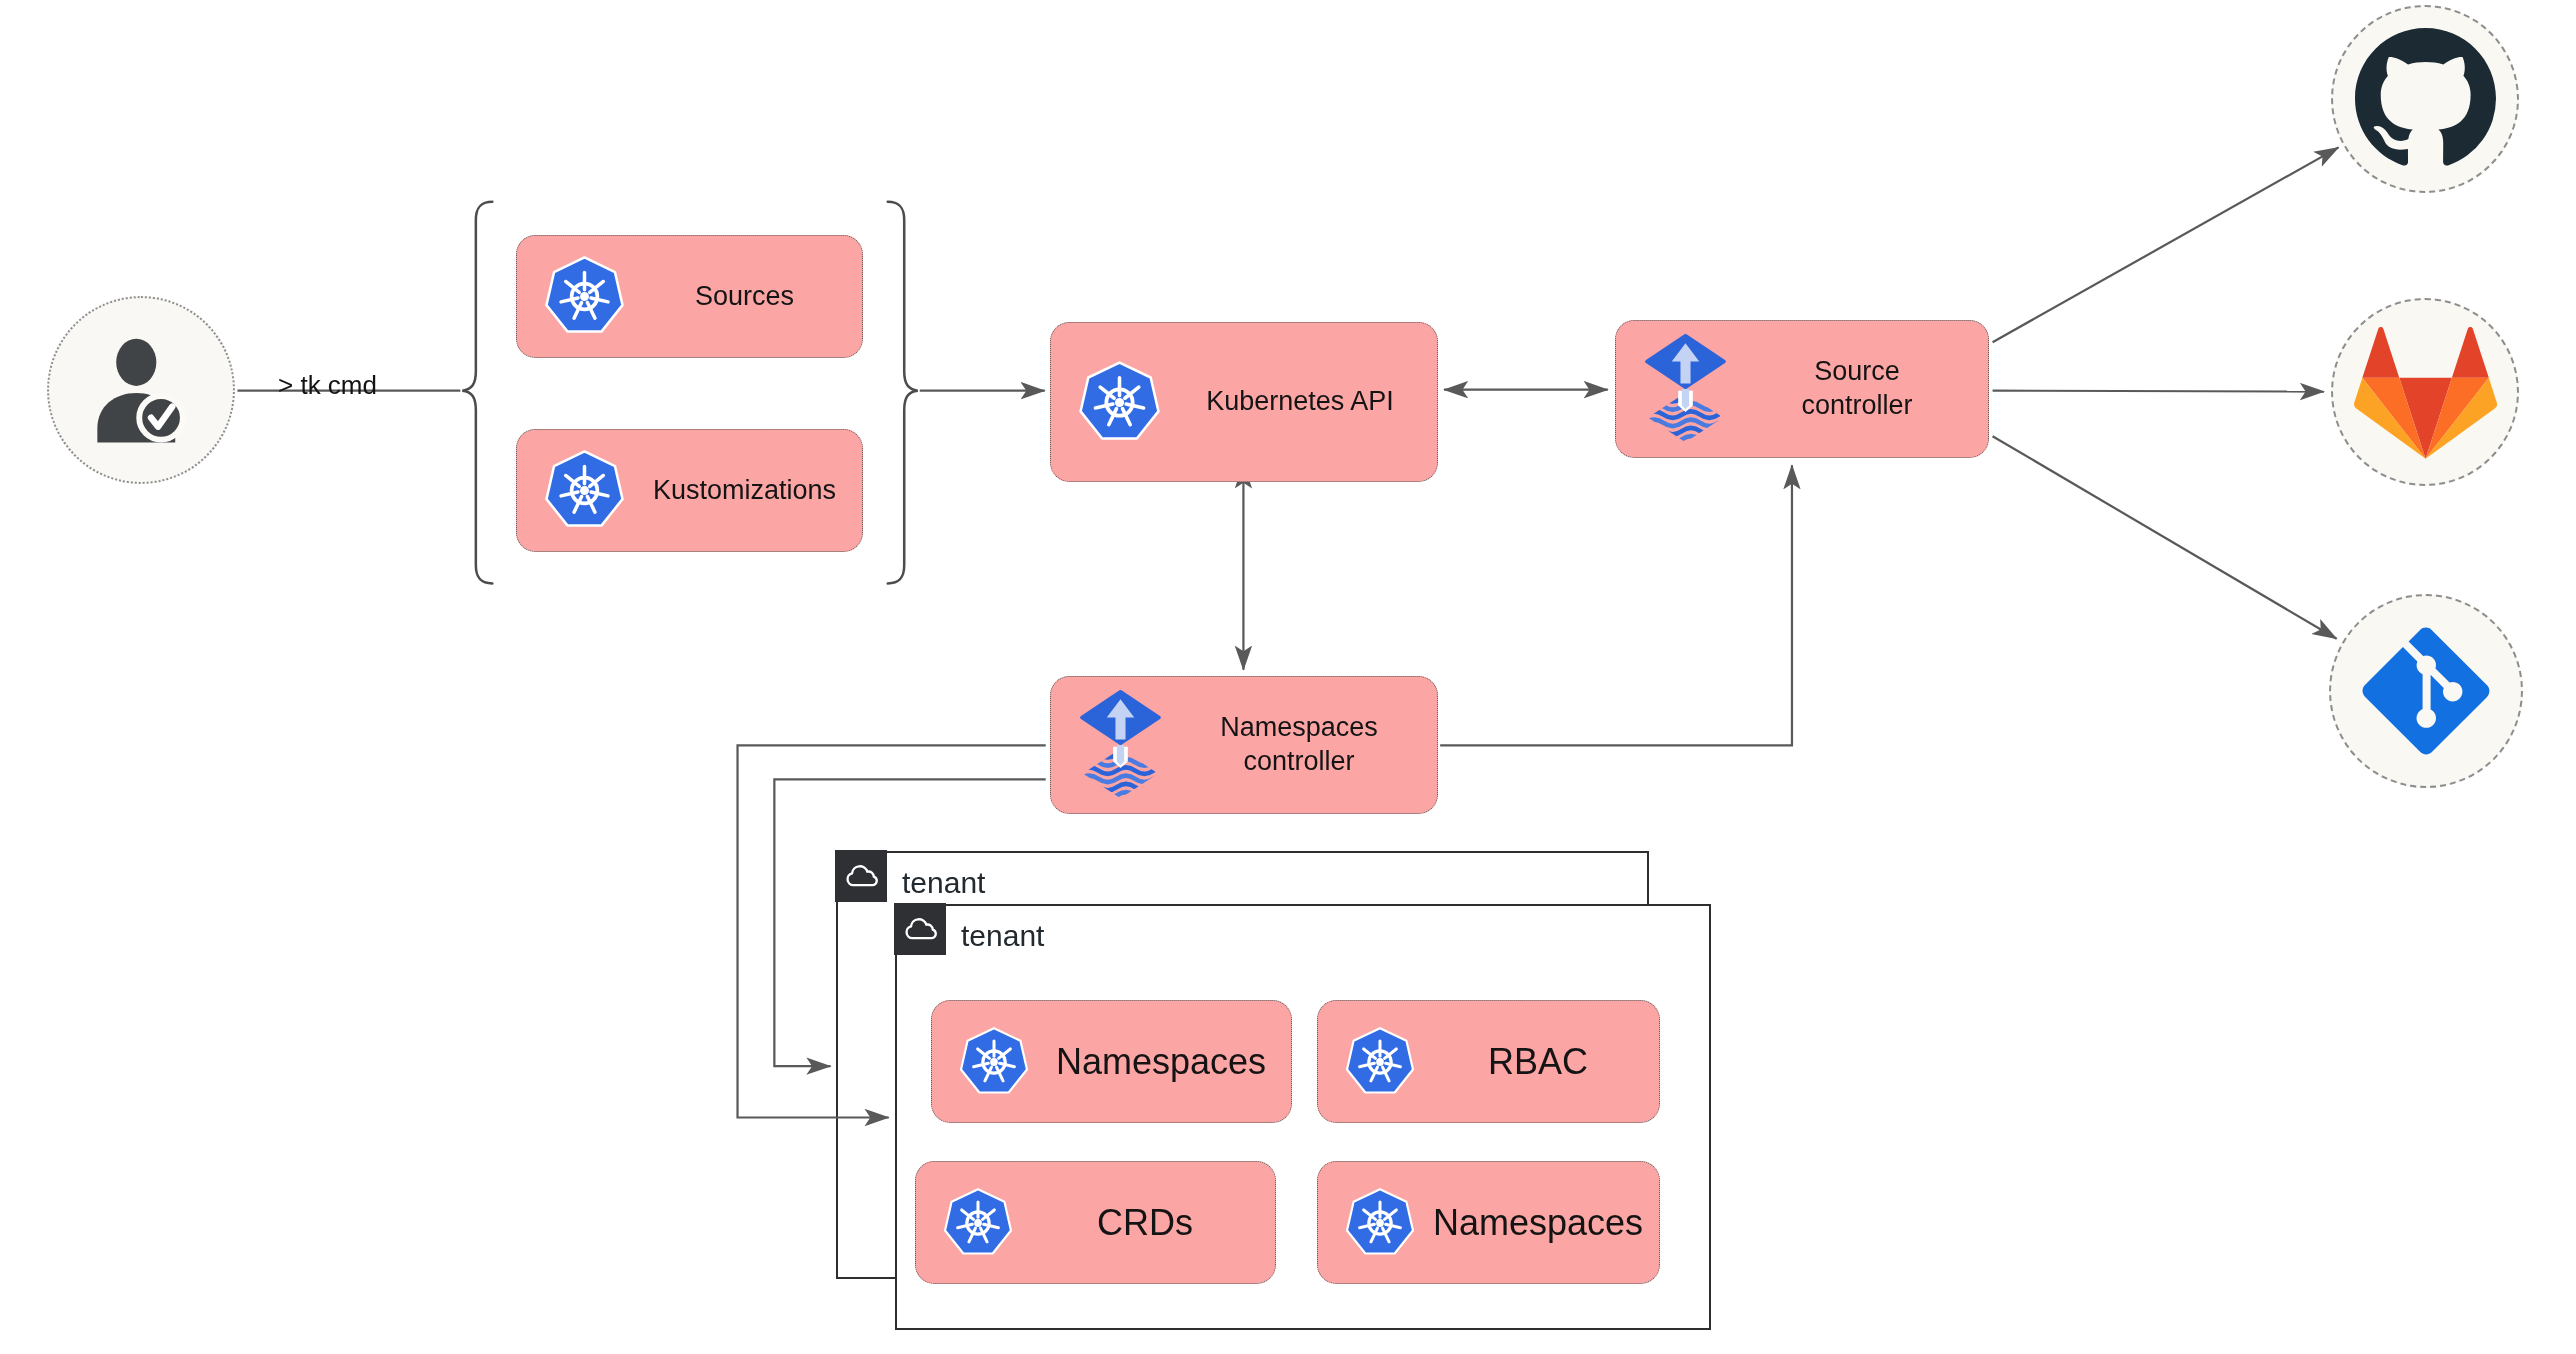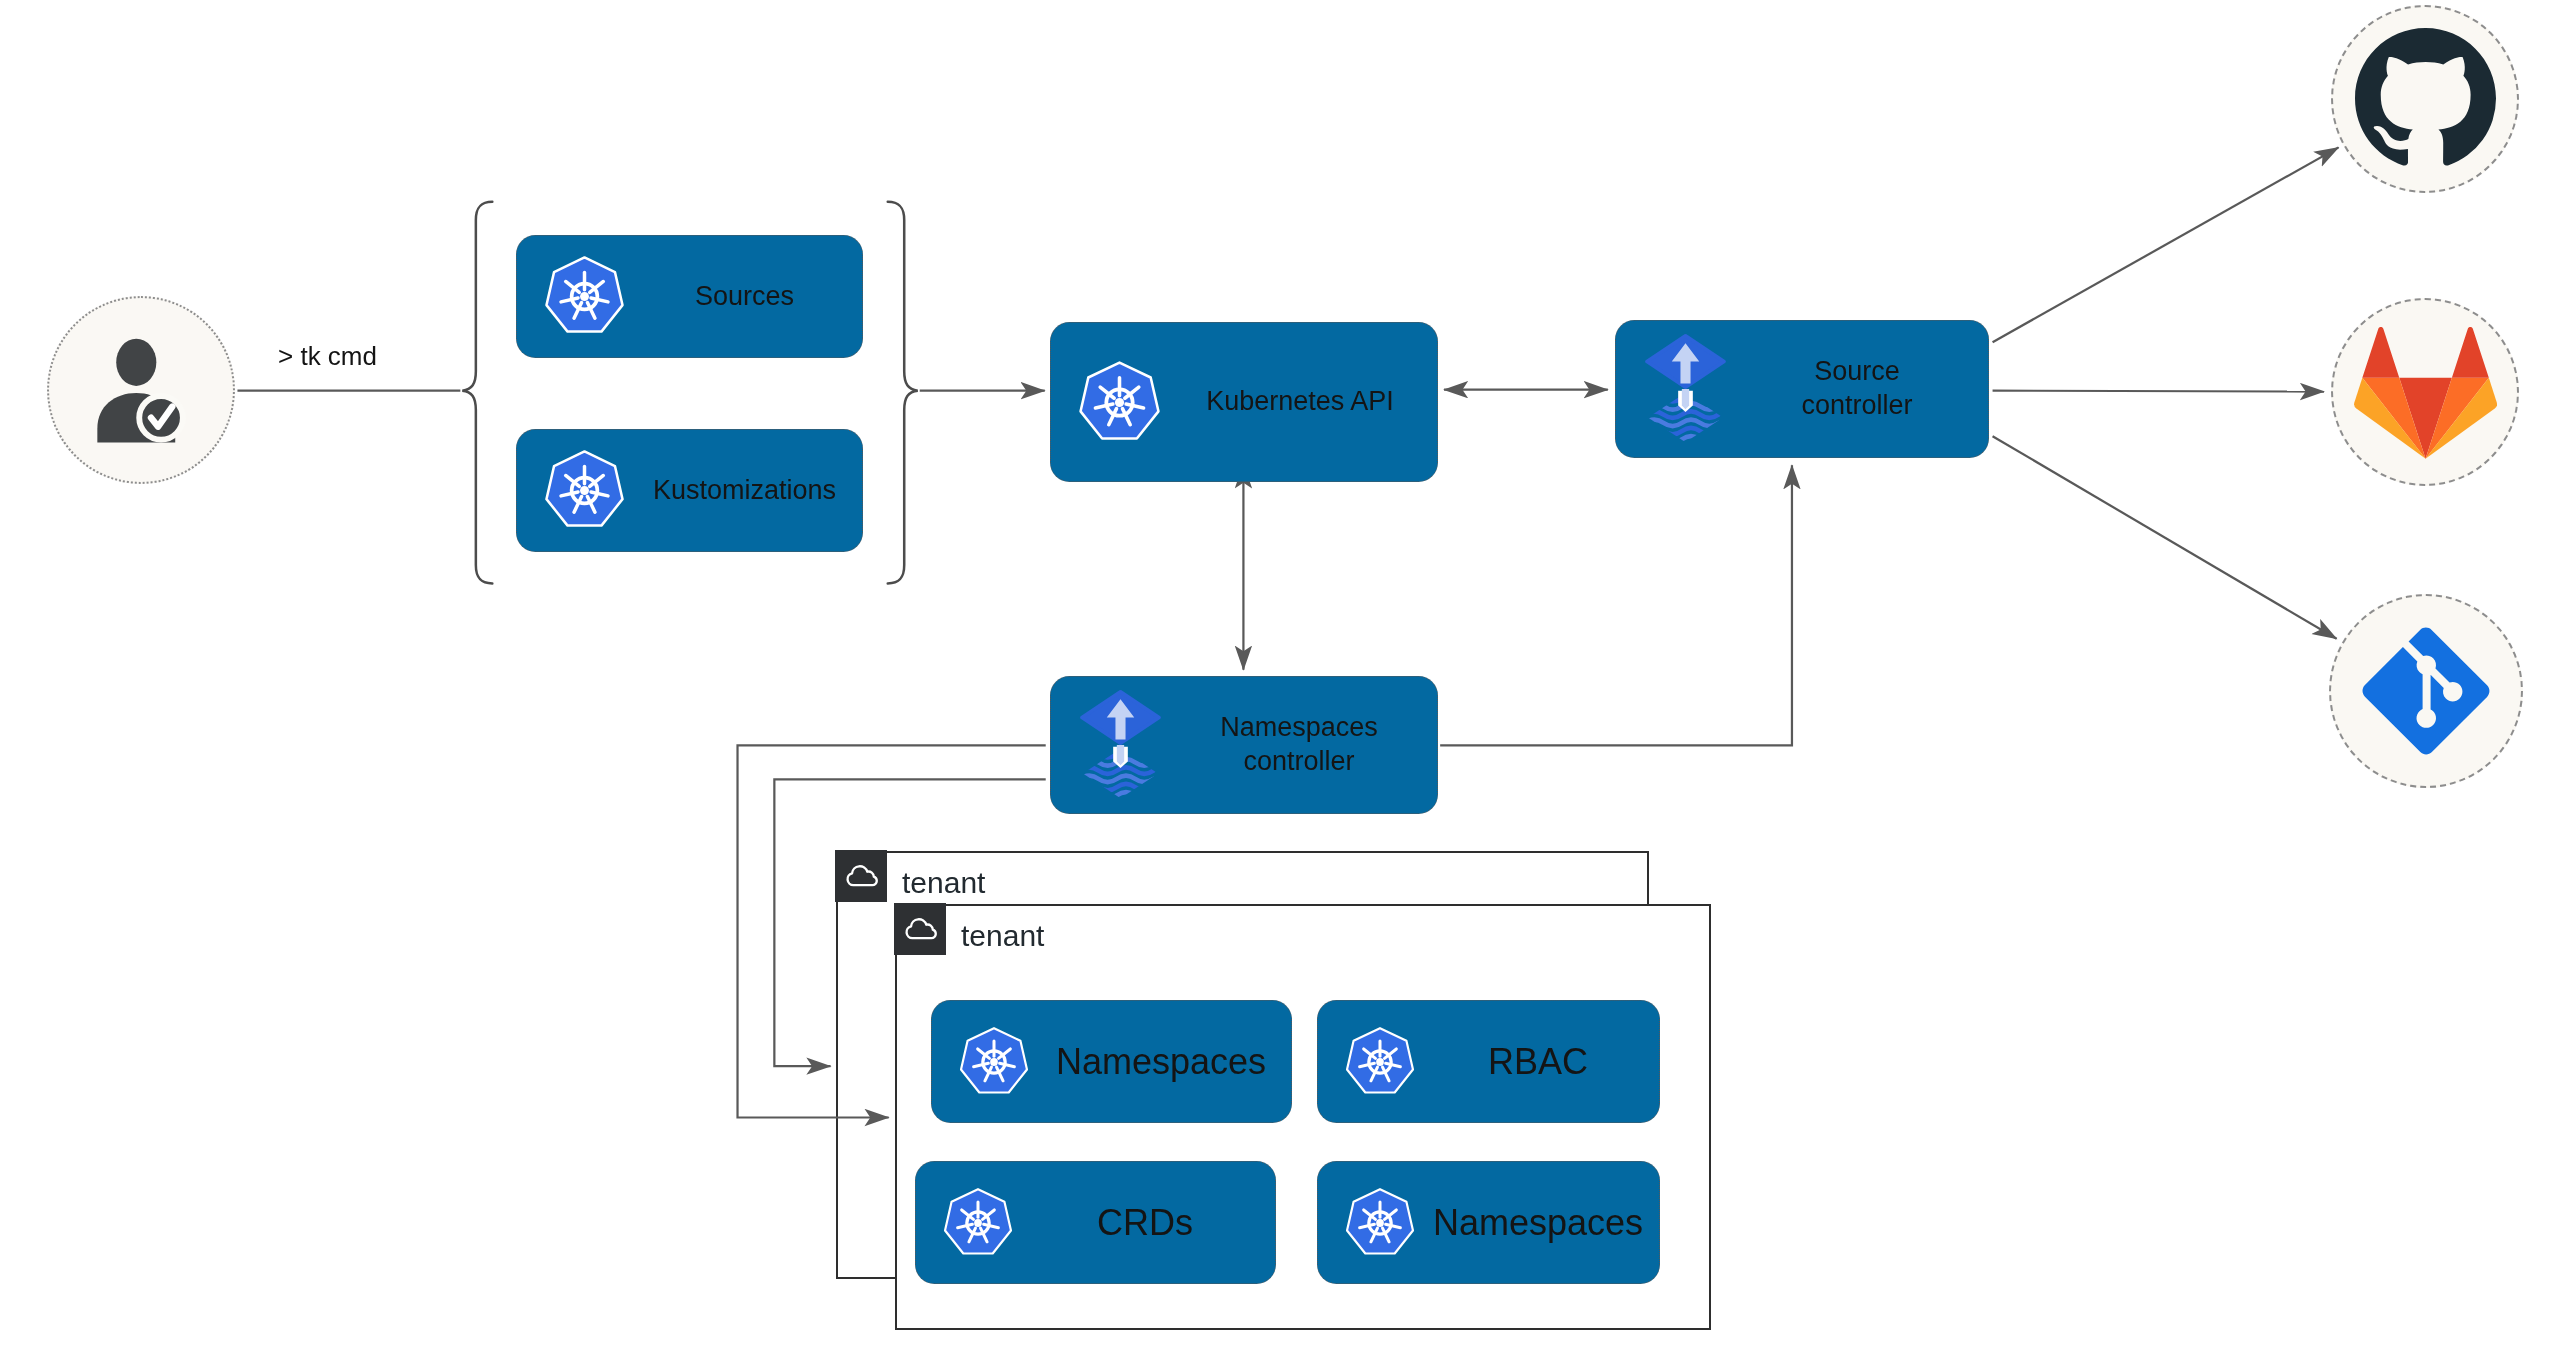--- a/index.html
+++ b/index.html
@@ -5,21 +5,21 @@
   html,body{margin:0;padding:0;background:#ffffff;}
   #canvas{
     position:relative;width:2576px;height:1355px;background:#ffffff;overflow:hidden;
     font-family:"Liberation Sans", sans-serif;color:#161616;
   }
   svg.overlay{position:absolute;left:0;top:0;pointer-events:none;}
 
   
   .node{
     position:absolute;display:flex;align-items:center;box-sizing:border-box;
-    background:#0369a1;border:1.9px dotted #585858;border-radius:19.4px;z-index:4;
+    background:#fca5a5;border:1.9px dotted #585858;border-radius:19.4px;z-index:4;
   }
   .node .icon-wrap{flex:0 0 auto;margin-left:25px;display:flex;align-items:center;}
   .node .lbl{flex:1;text-align:center;font-size:27px;color:#141414;line-height:1.25;}
   .node .lbl.small{font-size:36px;}
   .node .lbl .inner{display:inline-block;max-width:165px;}
 
   
   .tenant{
     position:absolute;background:#ffffff;border:2.9px solid #2e2e2e;box-sizing:border-box;
   }
@@ -39,21 +39,21 @@
   }
 
   
   .actor{
     position:absolute;box-sizing:border-box;border-radius:50%;
     border:2.4px dotted #8d8d8d;background:#faf8f4;
     display:flex;align-items:center;justify-content:center;z-index:4;
   }
 
   .cli-label{
-    position:absolute;font-size:26px;color:#141414;z-index:4;
+    position:absolute;font-size:26px;color:#141414;z-index:4;margin-top:29px;
   }
 </style>
 </head>
 <body>
 
 <div id="canvas">
 
   <svg width="0" height="0" style="position:absolute">
     <defs>
       <symbol id="sym-k8s" viewBox="-50 -50 100 100">

